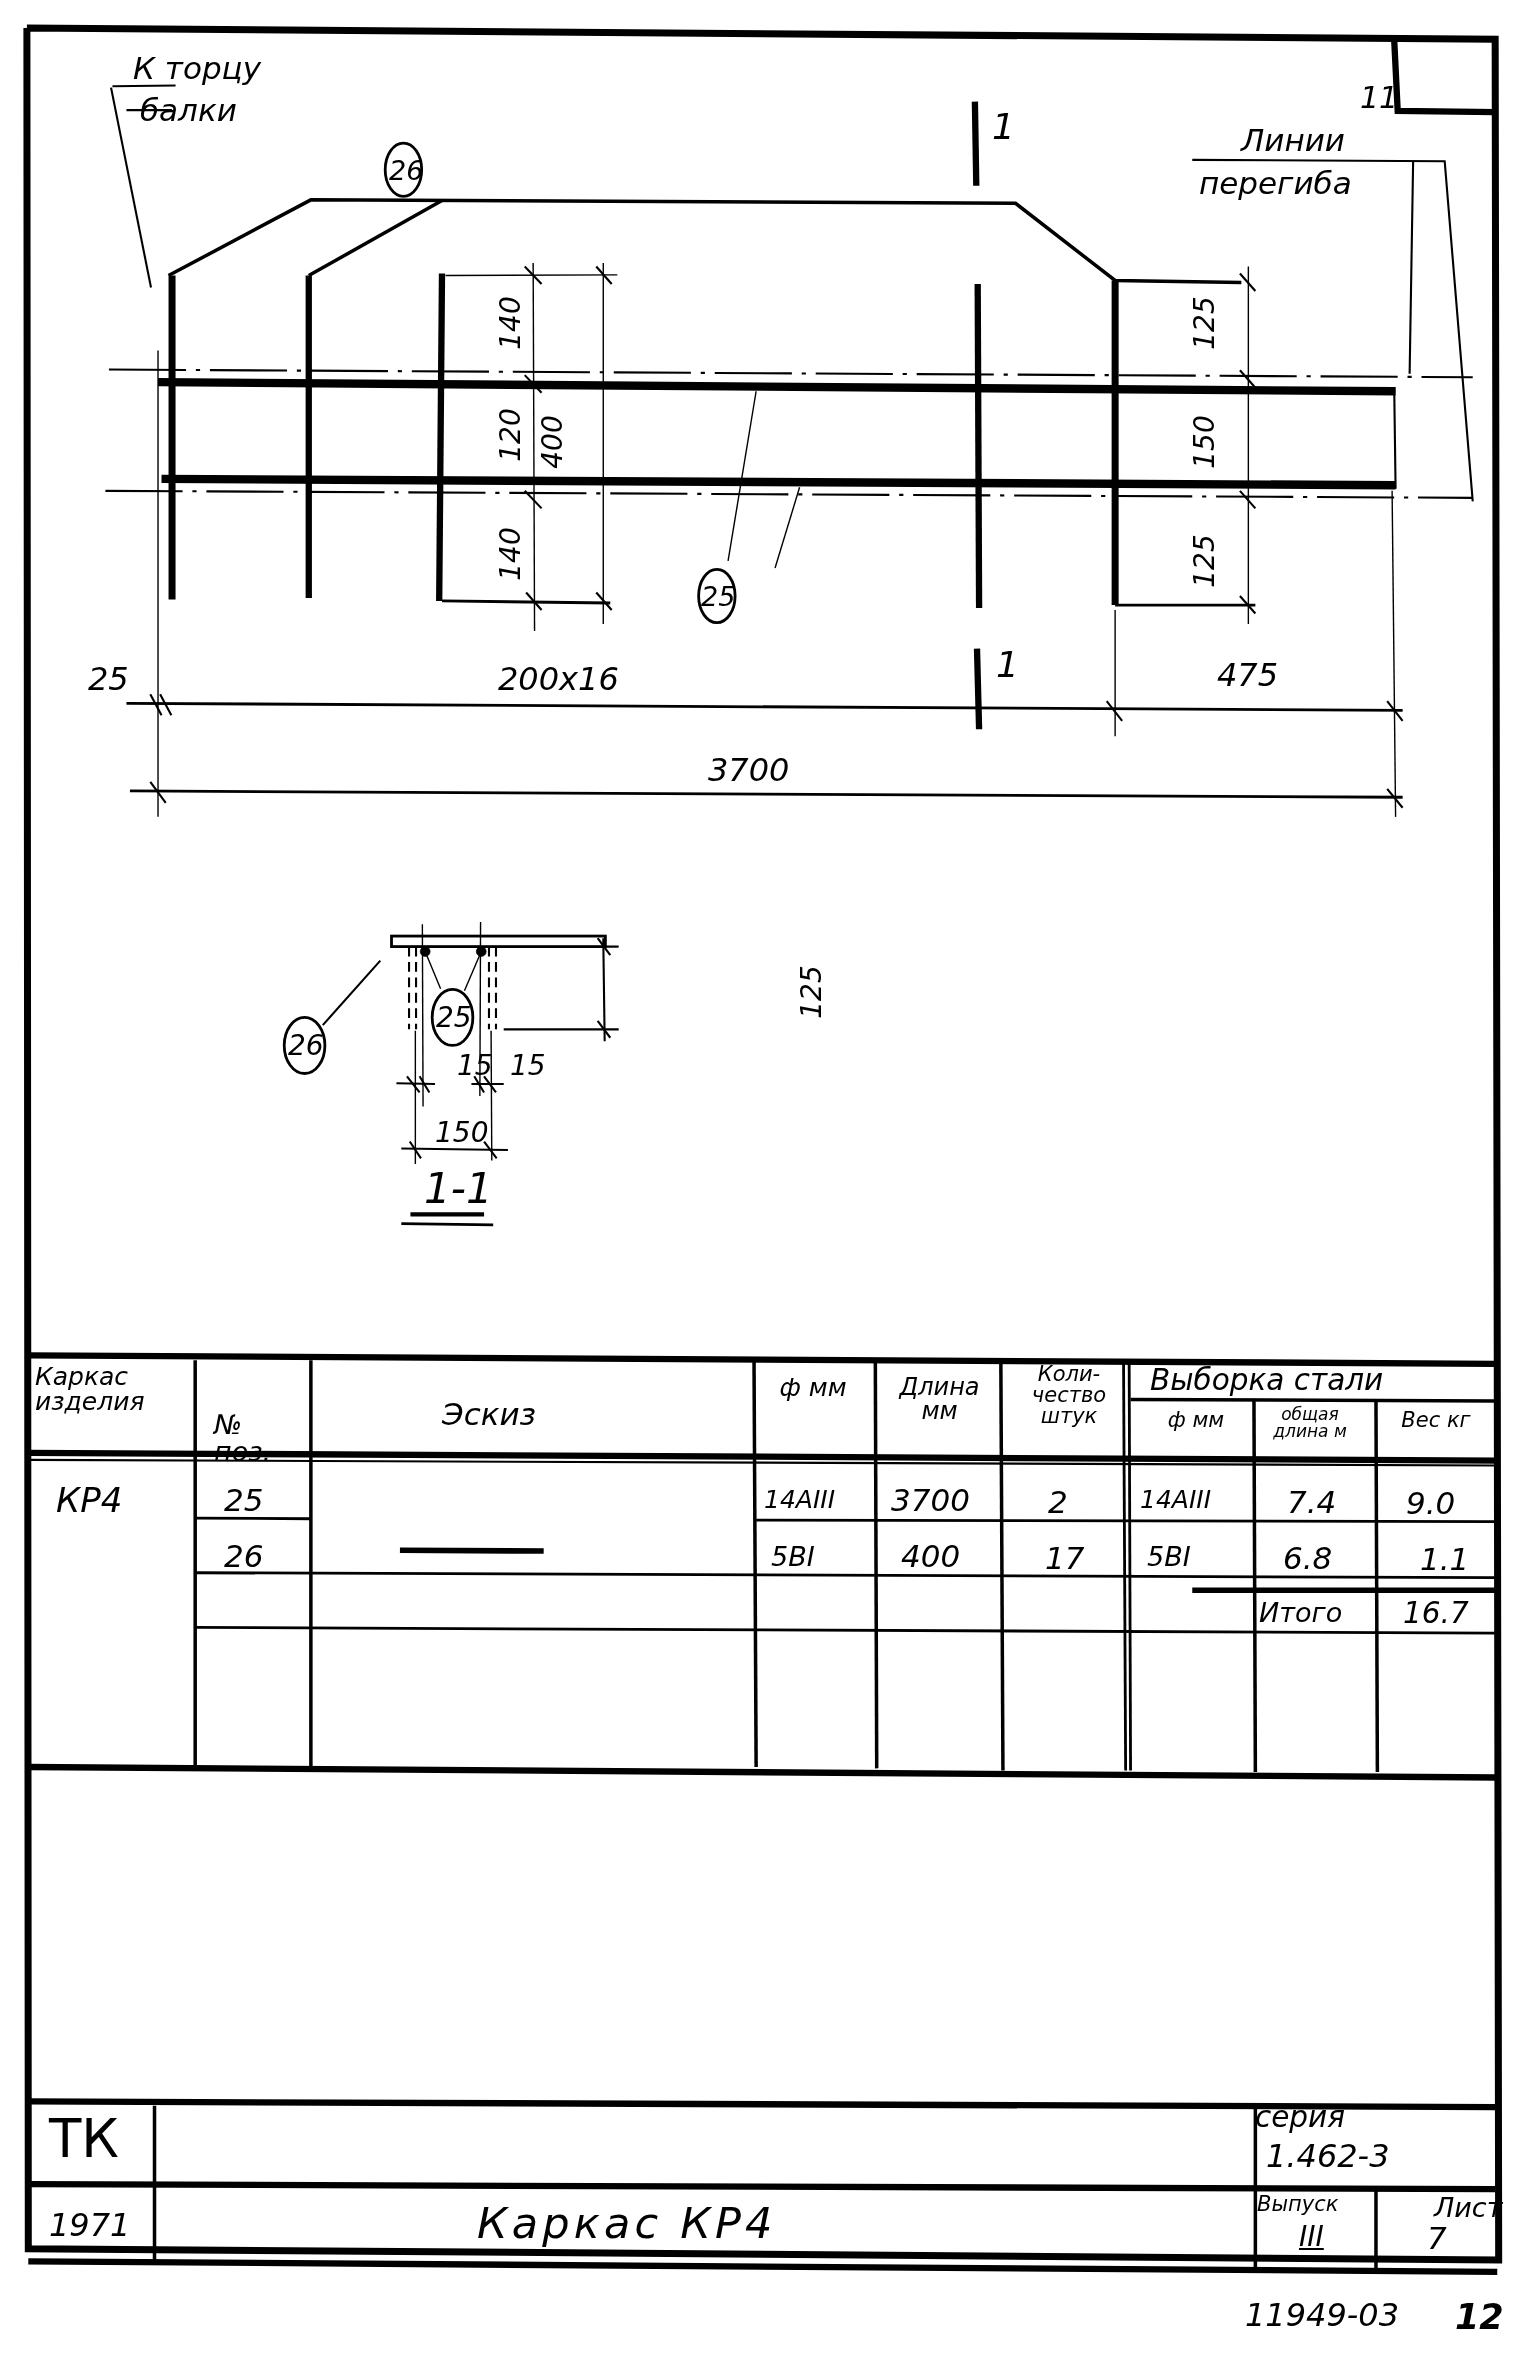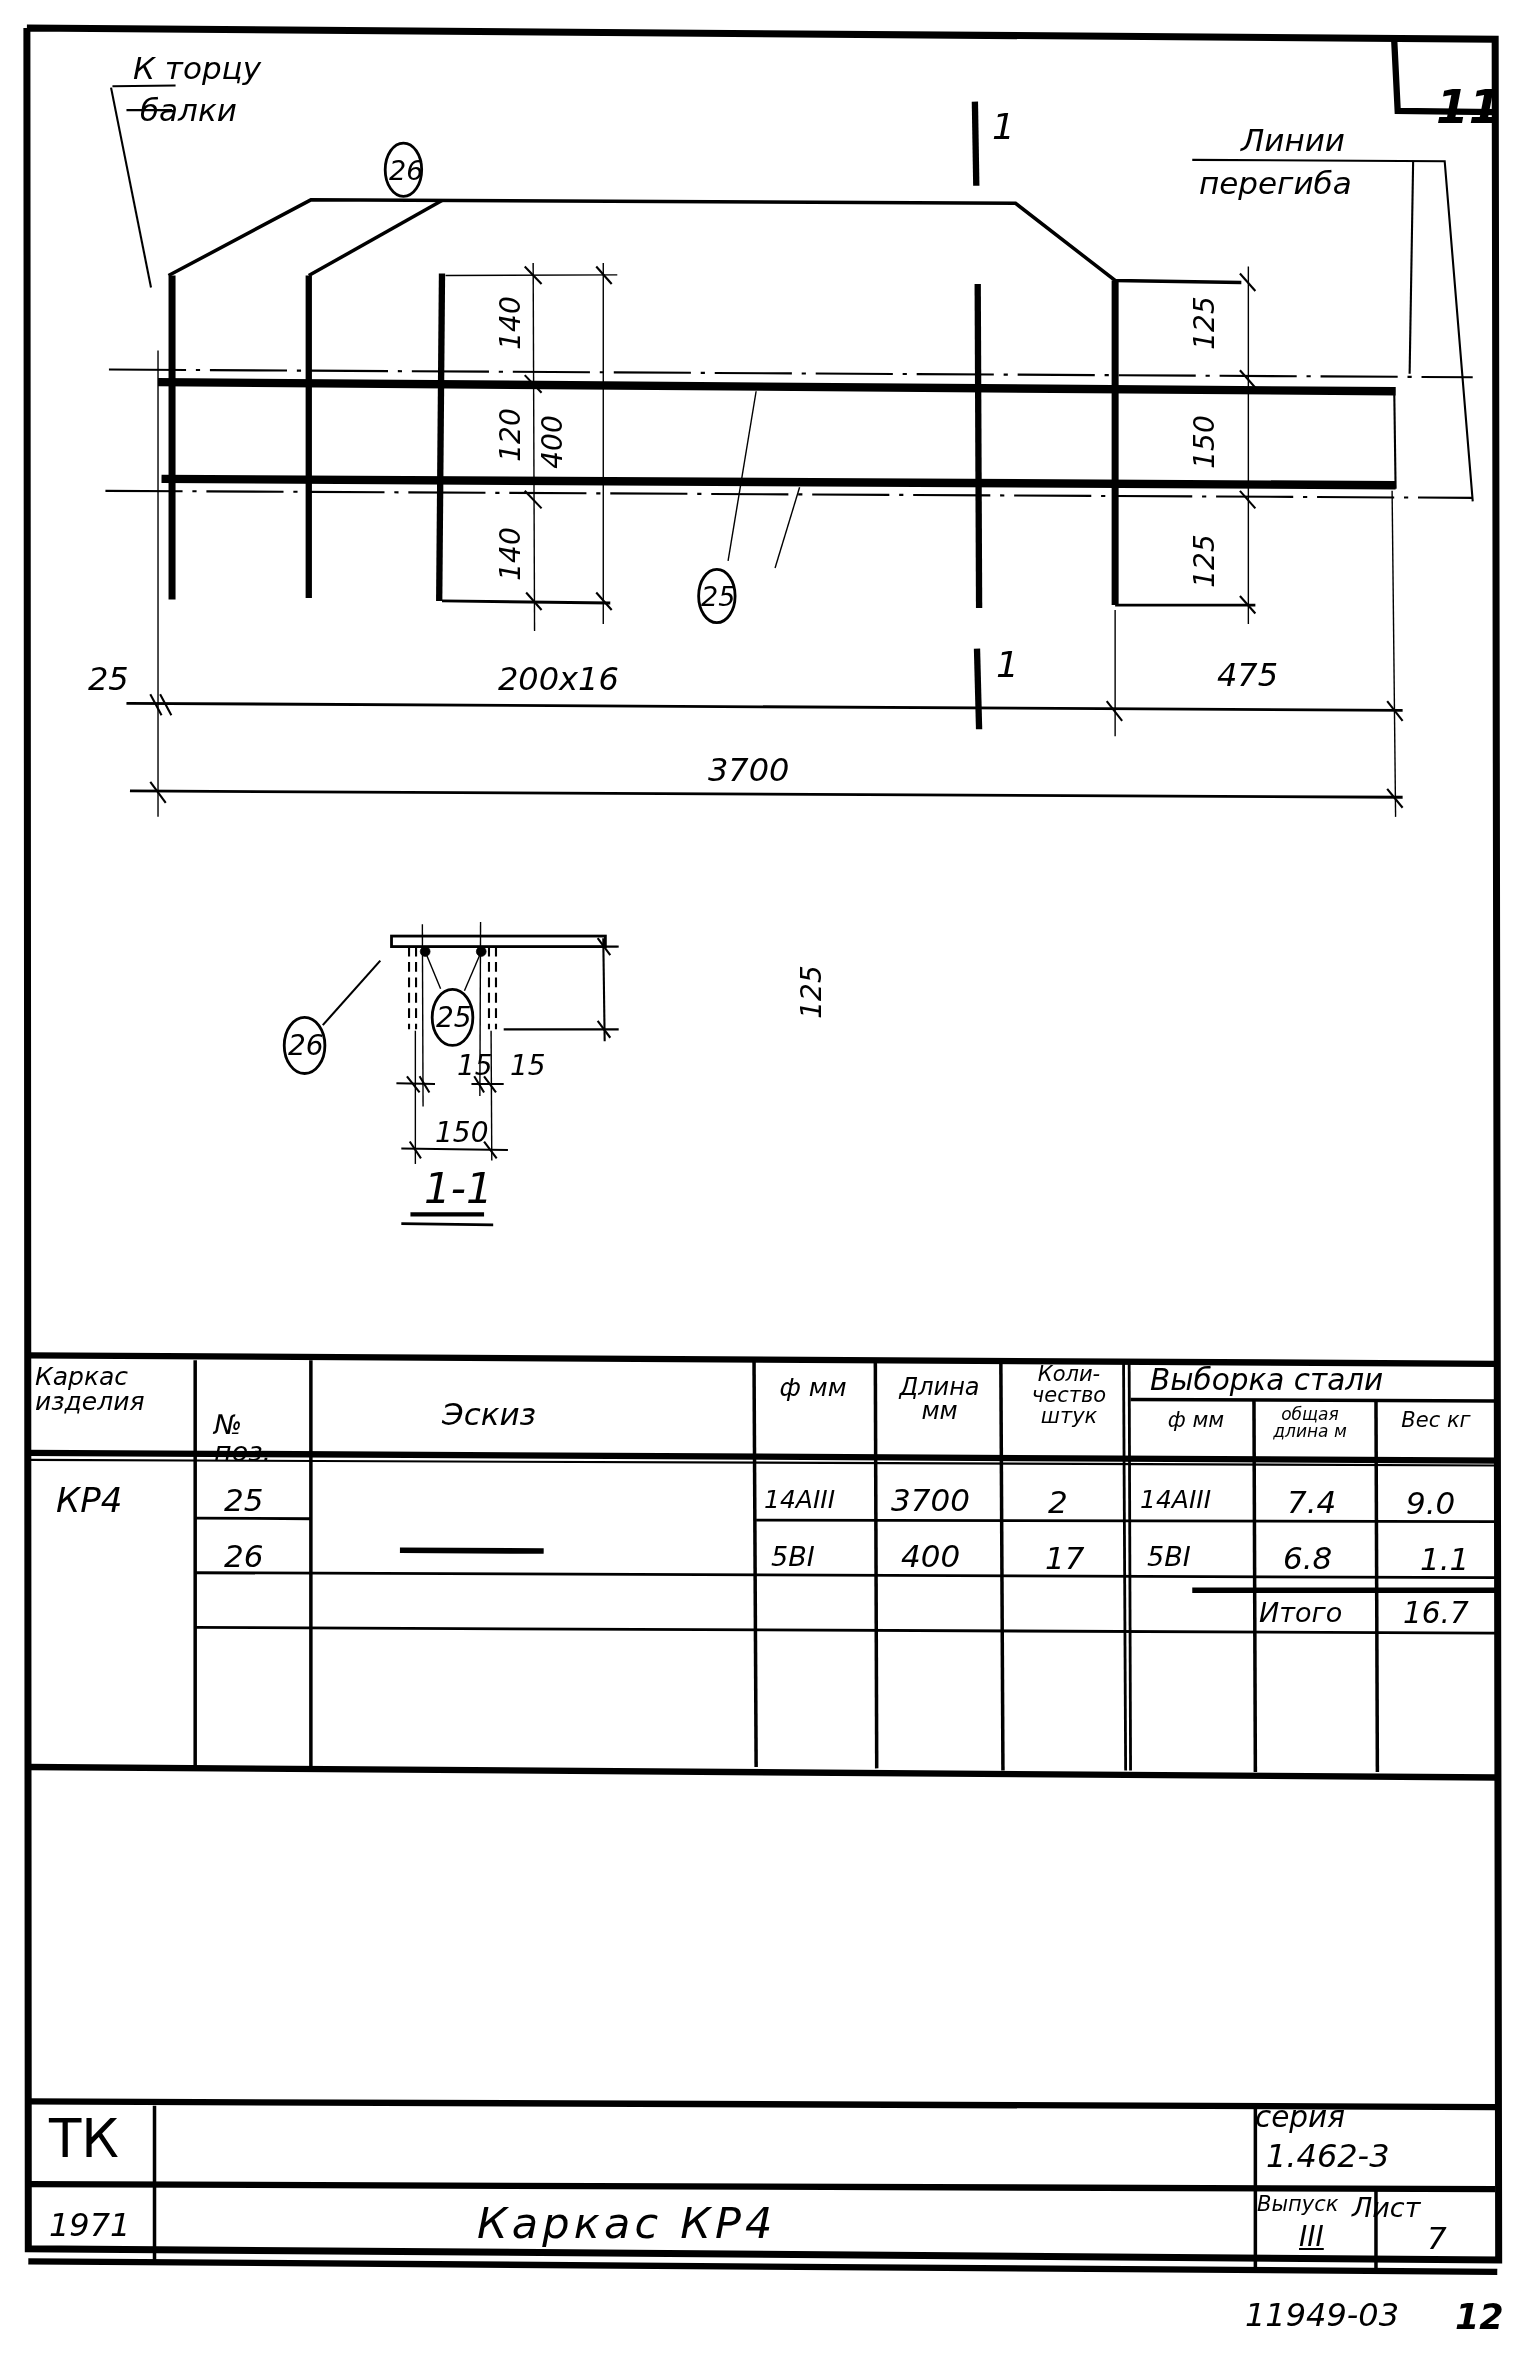--- a/index.html
+++ b/index.html
@@ -150,21 +150,21 @@
     <line x1="40" y1="2997" x2="2132" y2="3005" stroke-width="9"></line>
     <line x1="40" y1="3115" x2="2132" y2="3122" stroke-width="9"></line>
     <line x1="40" y1="3225" x2="2135" y2="3240" stroke-width="9"></line>
     <line x1="220" y1="3003" x2="220" y2="3227" stroke-width="5"></line>
     <line x1="1790" y1="3005" x2="1790" y2="3233" stroke-width="5"></line>
     <line x1="1962" y1="3122" x2="1962" y2="3235" stroke-width="5"></line>
   </g>
 </svg>
 
 
-<div class="hand" style="left:1436px;top:83px;font-size:47px;font-weight:bold;">11</div>
+<div class="hand" style="left:1360px;top:83px;font-size:30px;">11</div>
 
 <div class="hand" style="left:133px;top:53px;font-size:31px;">К торцу</div>
 <div class="hand" style="left:140px;top:95px;font-size:31px;">балки</div>
 <div class="hand" style="left:1241px;top:125px;font-size:31px;">Линии</div>
 <div class="hand" style="left:1199px;top:168px;font-size:31px;">перегиба</div>
 
 <div class="hand" style="left:389px;top:157px;font-size:27px;">26</div>
 <div class="hand" style="left:701px;top:583px;font-size:27px;">25</div>
 <div class="hand" style="left:992px;top:109px;font-size:36px;">1</div>
 <div class="hand" style="left:996px;top:647px;font-size:36px;">1</div>
@@ -223,19 +223,19 @@
 <div class="hand" style="left:1403px;top:1599px;font-size:29.5px;">16.7</div>
 
 
 <div class="hand" style="left:49px;top:2112px;font-size:53px;font-style:normal;">ТК</div>
 <div class="hand" style="left:49px;top:2209px;font-size:32px;">1971</div>
 <div class="hand" style="left:477px;top:2202px;font-size:43px;letter-spacing:4.2px;">Каркас КР4</div>
 <div class="hand" style="left:1255px;top:2103px;font-size:29.5px;">серия</div>
 <div class="hand" style="left:1266px;top:2140px;font-size:32px;">1.462-3</div>
 <div class="hand" style="left:1257px;top:2194px;font-size:21px;">Выпуск</div>
 <div class="hand" style="left:1299px;top:2223px;font-size:28px;text-decoration:underline;">III</div>
-<div class="hand" style="left:1352px;top:2194px;font-size:27px;">Лист</div>
+<div class="hand" style="left:1434px;top:2194px;font-size:27px;">Лист</div>
 <div class="hand" style="left:1427px;top:2223px;font-size:31px;">7</div>
 
 <div class="hand" style="left:1245px;top:2299px;font-size:32px;">11949-03</div>
 <div class="hand" style="left:1455px;top:2300px;font-size:35px;font-weight:bold;">12</div>
 </div>
 
 
 </body></html>

